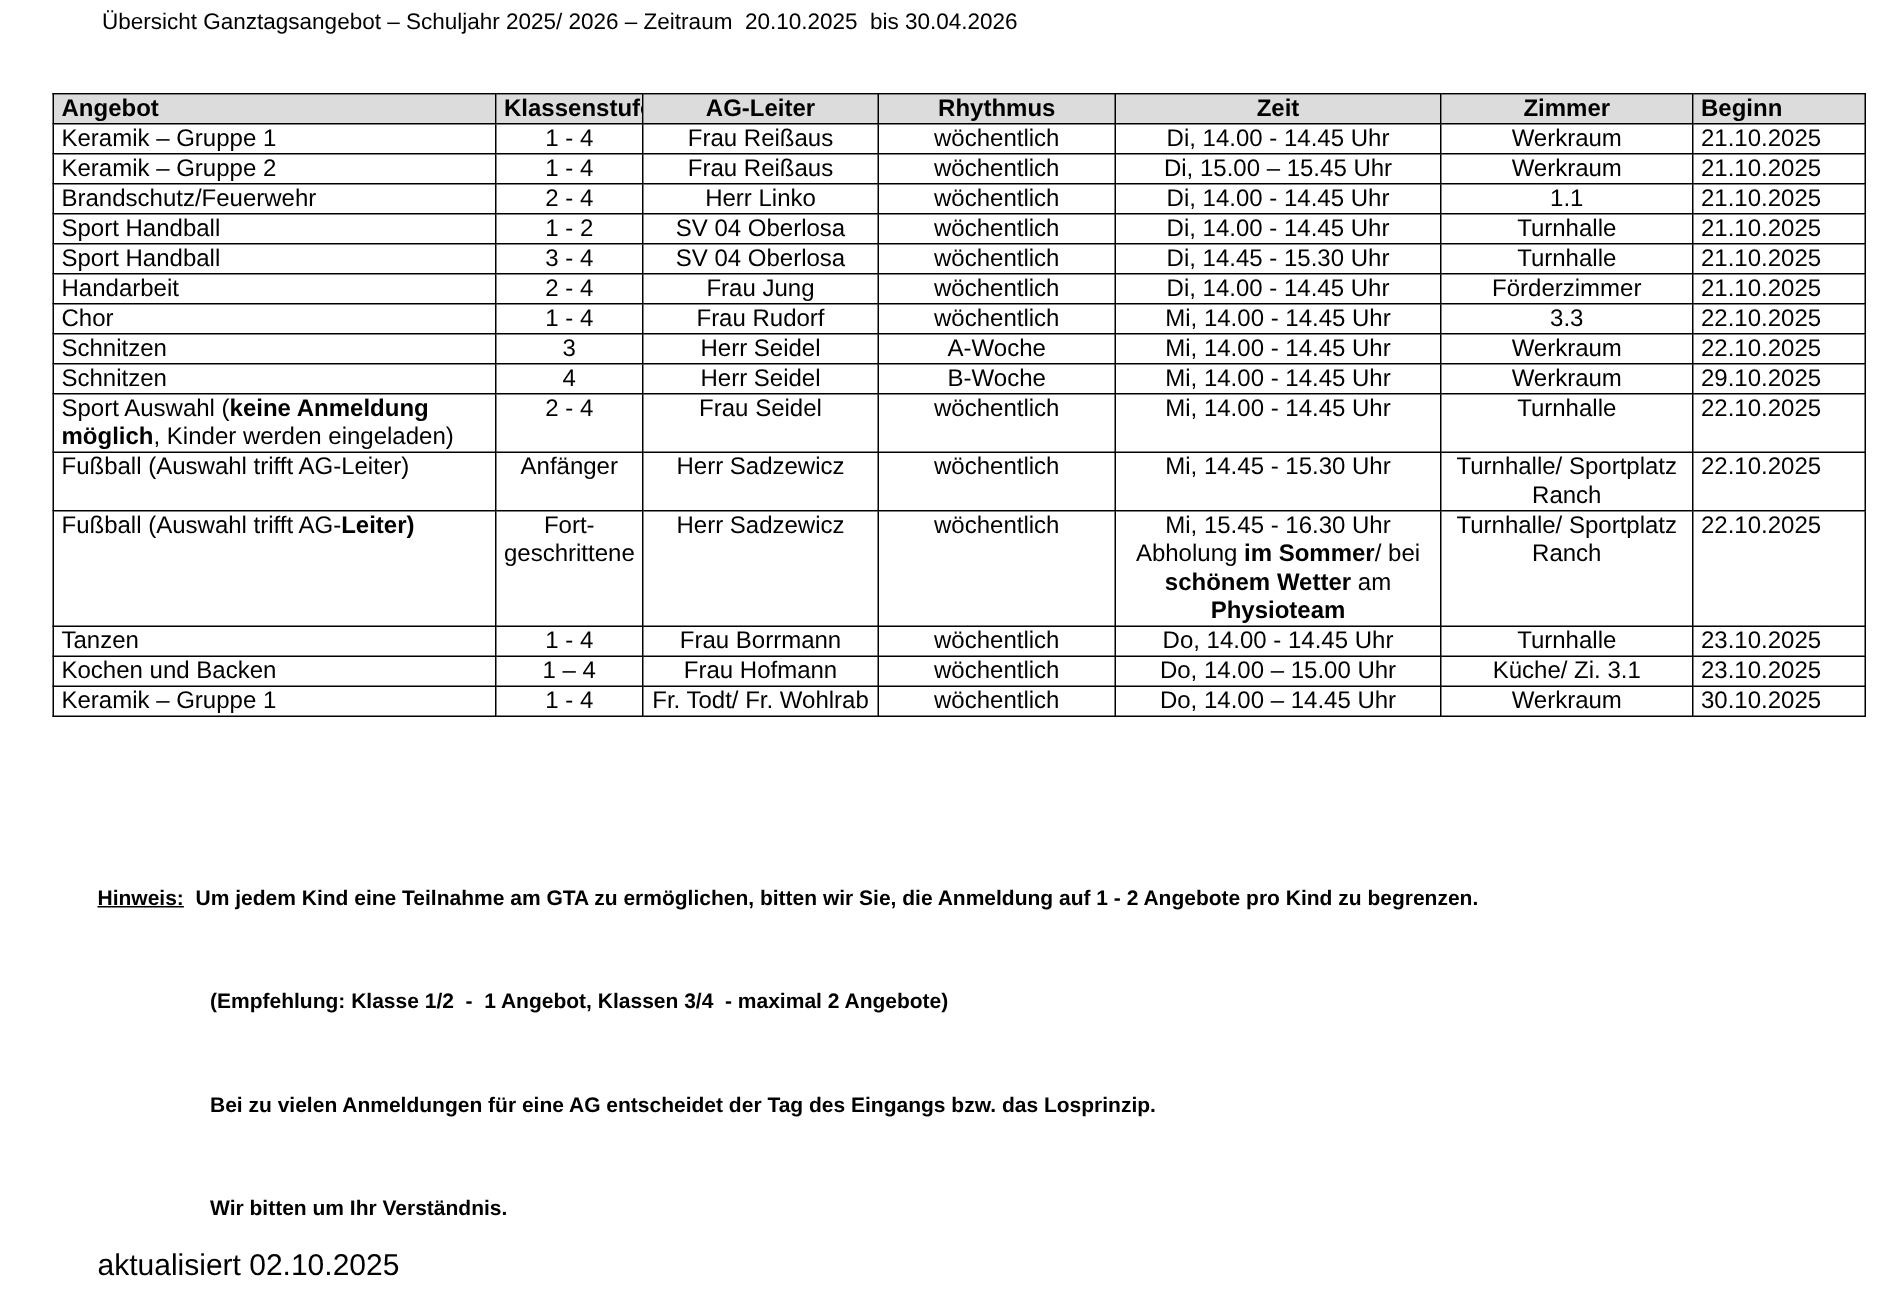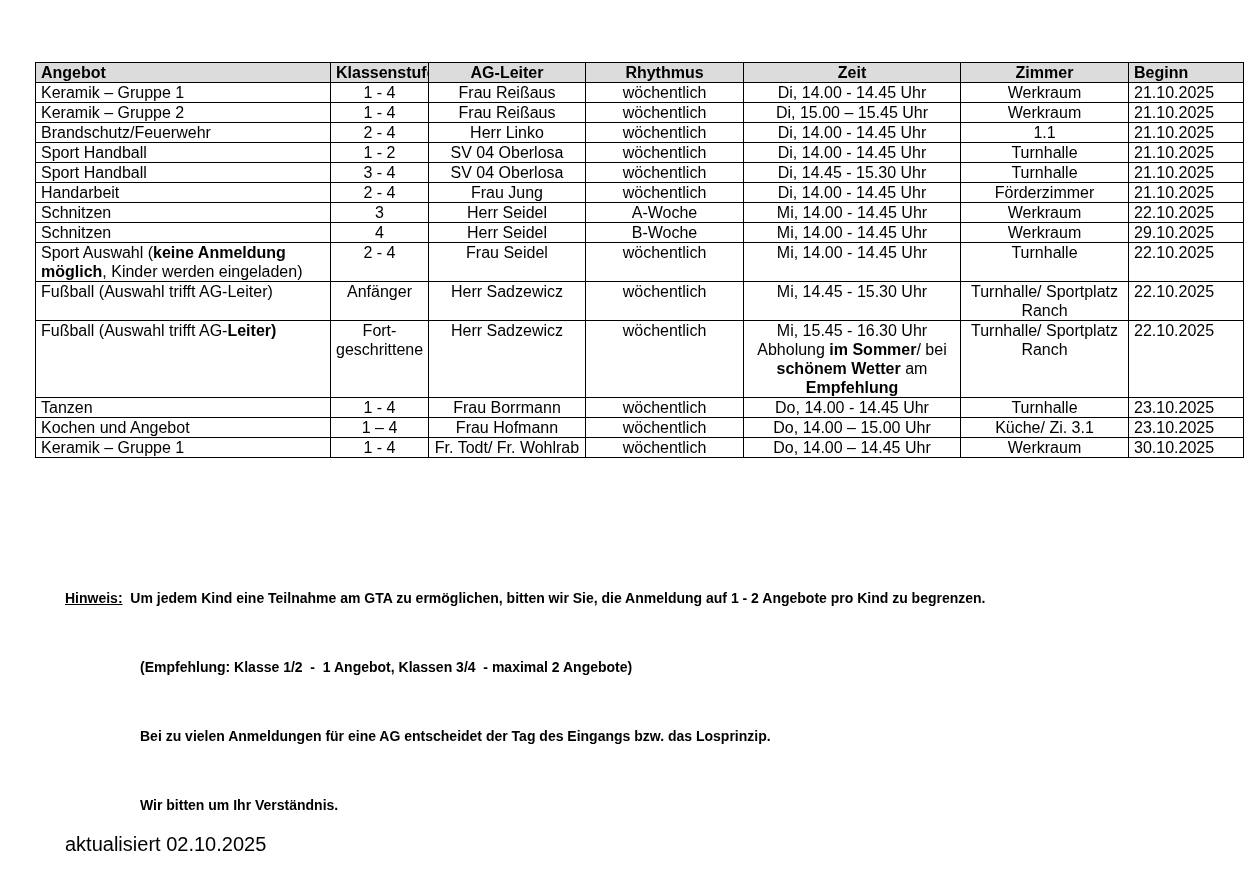--- a/index.html
+++ b/index.html
@@ -60,20 +60,21 @@
     left: 65px;
     top: 833px;
     font-size: 20px;
   }
 </style>
 </head>
 <body>
 
 <div class="page">
 
+  <div class="doc-title">Übersicht Ganztagsangebot – Schuljahr 2025/ 2026 – Zeitraum  20.10.2025  bis 30.04.2026</div>
 
   <table class="schedule">
     <colgroup>
       <col style="width:295px">
       <col style="width:98px">
       <col style="width:157px">
       <col style="width:158px">
       <col style="width:217px">
       <col style="width:168px">
       <col style="width:115px">
@@ -138,20 +139,29 @@
         <tr>
           <td class="al"><span>Handarbeit</span></td>
           <td><span>2 - 4</span></td>
           <td><span>Frau Jung</span></td>
           <td><span>wöchentlich</span></td>
           <td><span>Di, 14.00 - 14.45 Uhr</span></td>
           <td><span>Förderzimmer</span></td>
           <td class="al"><span>21.10.2025</span></td>
         </tr>
         <tr>
+          <td class="al"><span>Chor</span></td>
+          <td><span>1 - 4</span></td>
+          <td><span>Frau Rudorf</span></td>
+          <td><span>wöchentlich</span></td>
+          <td><span>Mi, 14.00 - 14.45 Uhr</span></td>
+          <td><span>3.3</span></td>
+          <td class="al"><span>22.10.2025</span></td>
+        </tr>
+        <tr>
           <td class="al"><span>Schnitzen</span></td>
           <td><span>3</span></td>
           <td><span>Herr Seidel</span></td>
           <td><span>A-Woche</span></td>
           <td><span>Mi, 14.00 - 14.45 Uhr</span></td>
           <td><span>Werkraum</span></td>
           <td class="al"><span>22.10.2025</span></td>
         </tr>
         <tr>
           <td class="al"><span>Schnitzen</span></td>
@@ -184,36 +194,36 @@
         </tr>
         <tr>
           <td class="al"><span>Fußball (Auswahl trifft AG-</span><span class="b">Leiter)</span></td>
           <td><span>Fort-
 geschrittene</span></td>
           <td><span>Herr Sadzewicz</span></td>
           <td><span>wöchentlich</span></td>
           <td><span>Mi, 15.45 - 16.30 Uhr
 Abholung </span><span class="b">im Sommer</span><span>/ bei
 </span><span class="b">schönem Wetter</span><span> am
-</span><span class="b">Empfehlung</span></td>
+</span><span class="b">Physioteam</span></td>
           <td><span>Turnhalle/ Sportplatz
 Ranch</span></td>
           <td class="al"><span>22.10.2025</span></td>
         </tr>
         <tr>
           <td class="al"><span>Tanzen</span></td>
           <td><span>1 - 4</span></td>
           <td><span>Frau Borrmann</span></td>
           <td><span>wöchentlich</span></td>
           <td><span>Do, 14.00 - 14.45 Uhr</span></td>
           <td><span>Turnhalle</span></td>
           <td class="al"><span>23.10.2025</span></td>
         </tr>
         <tr>
-          <td class="al"><span>Kochen und Angebot</span></td>
+          <td class="al"><span>Kochen und Backen</span></td>
           <td><span>1 – 4</span></td>
           <td><span>Frau Hofmann</span></td>
           <td><span>wöchentlich</span></td>
           <td><span>Do, 14.00 – 15.00 Uhr</span></td>
           <td><span>Küche/ Zi. 3.1</span></td>
           <td class="al"><span>23.10.2025</span></td>
         </tr>
         <tr>
           <td class="al"><span>Keramik – Gruppe 1</span></td>
           <td><span>1 - 4</span></td>

